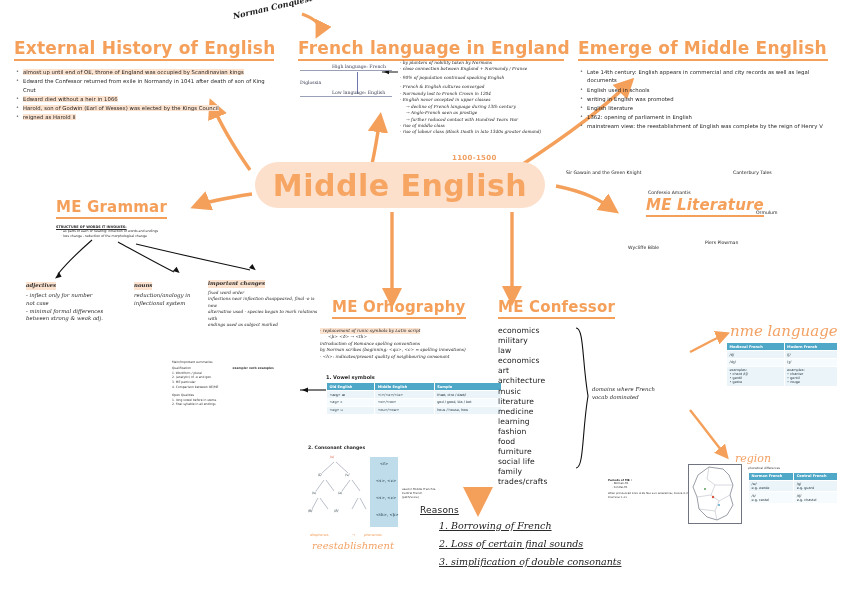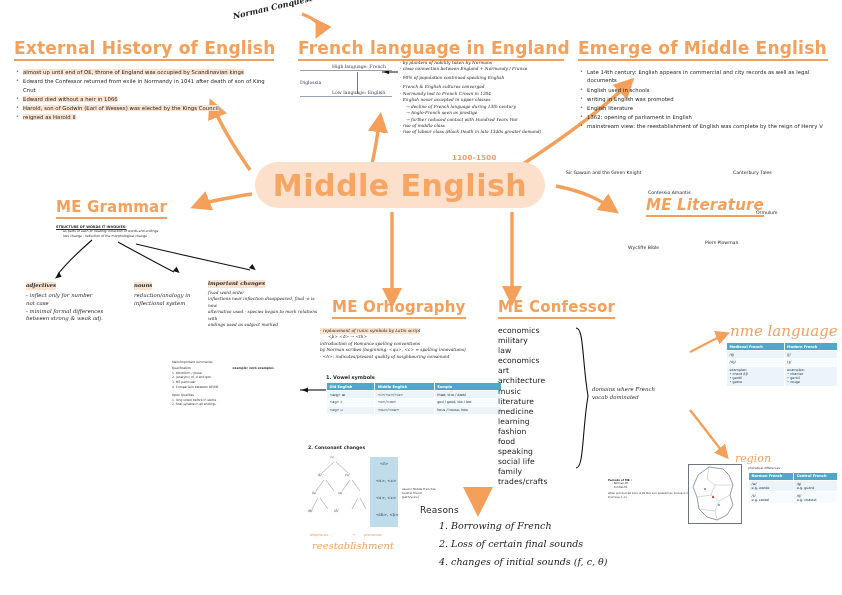--- a/index.html
+++ b/index.html
@@ -368,46 +368,46 @@
     <div>law</div>
     <div>economics</div>
     <div>art</div>
     <div>architecture</div>
     <div>music</div>
     <div>literature</div>
     <div>medicine</div>
     <div>learning</div>
     <div>fashion</div>
     <div>food</div>
-    <div>speaking</div>
+    <div>furniture</div>
     <div>social life</div>
     <div>family</div>
     <div>trades/crafts</div>
   </div>
 
   <svg class="abs" style="left:572px;top:326px;" width="22" height="146">
     <path d="M4,2 C12,2 10,34 16,70 C10,106 12,142 4,142" stroke="#111" stroke-width="1.1" fill="none"></path>
   </svg>
   <div class="abs hand hand-sm" style="left:592px;top:386px;width:72px;">domains where French vocab dominated</div>
 
   <div class="abs" style="left:608px;top:478px;width:86px;">
     <div style="font-size:2.8px;font-weight:bold;">Periods of ME :</div>
     <div style="font-size:2.6px;line-height:1.6;padding-left:4px;">
       <div>· <span>Norman-FR</span></div>
       <div>· <span>Central-FR</span></div>
     </div>
     <div style="font-size:2.5px;line-height:1.6;margin-top:2px;">When pronounced 1200 to BL Text as it entered (ex, France in /f/, to Final Sour 1-11</div>
   </div>
 
-  <div class="abs" style="left:420px;top:505px;width:270px;">
+  <div class="abs" style="left:420px;top:505px;width:270px;text-decoration:underline;">
     <div class="reasons-title">Reasons</div>
     <div style="margin-top:2px;margin-left:19px;">
       <div class="reason-line">1. Borrowing of French</div>
       <div class="reason-line">2. Loss of certain final sounds</div>
-      <div class="reason-line">4. changes of initial sounds (f, c, θ)</div>
+      <div class="reason-line">3. simplification of double consonants</div>
     </div>
   </div>
 
   <div class="abs script-label" style="left:730px;top:322px;font-size:15px;">nme language status</div>
   <div class="abs" style="left:726px;top:342px;">
     <table class="mini" style="width:112px;">
       <thead>
         <tr>
           <th>Medieval French</th>
           <th>Modern French</th>

